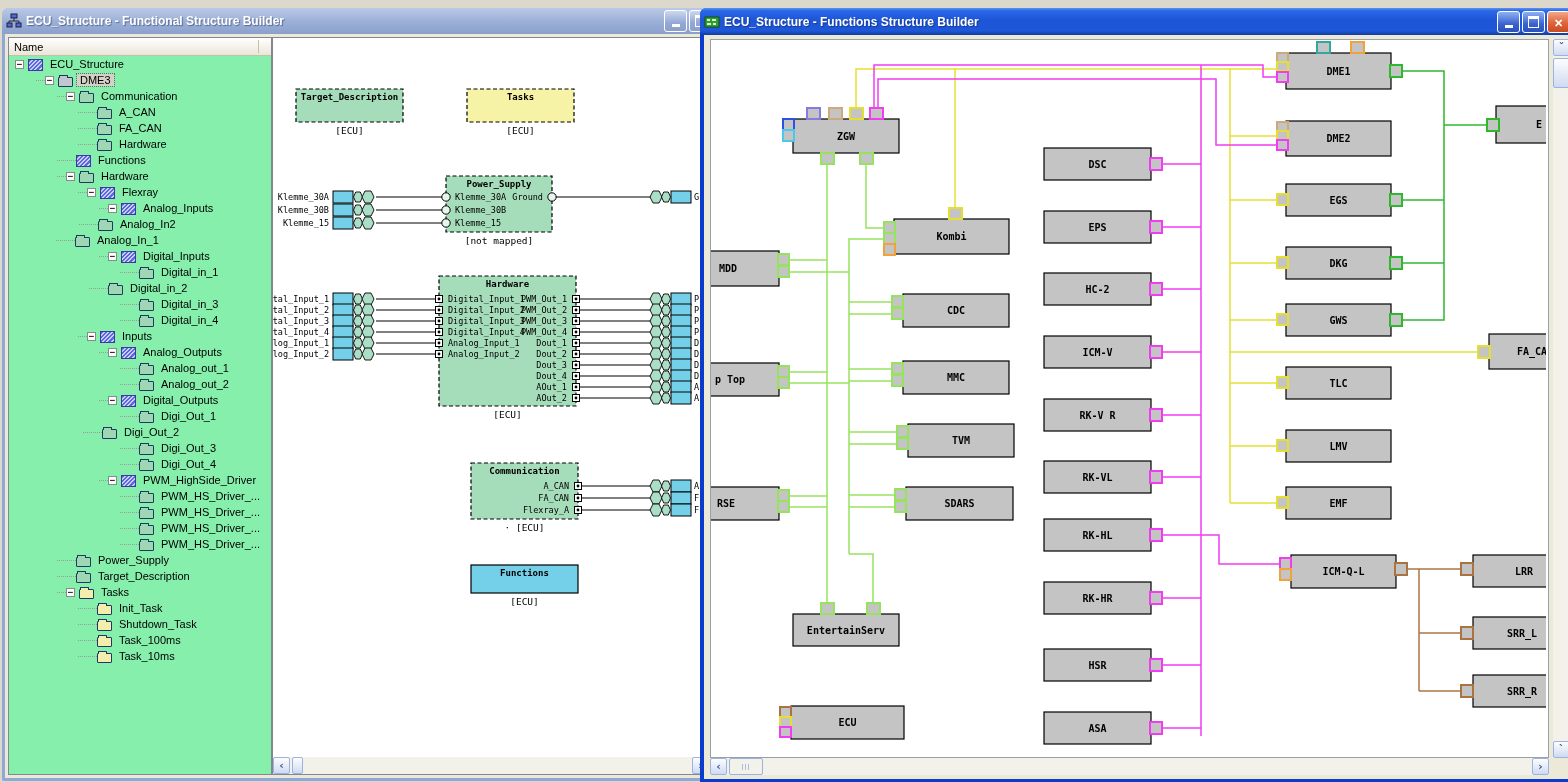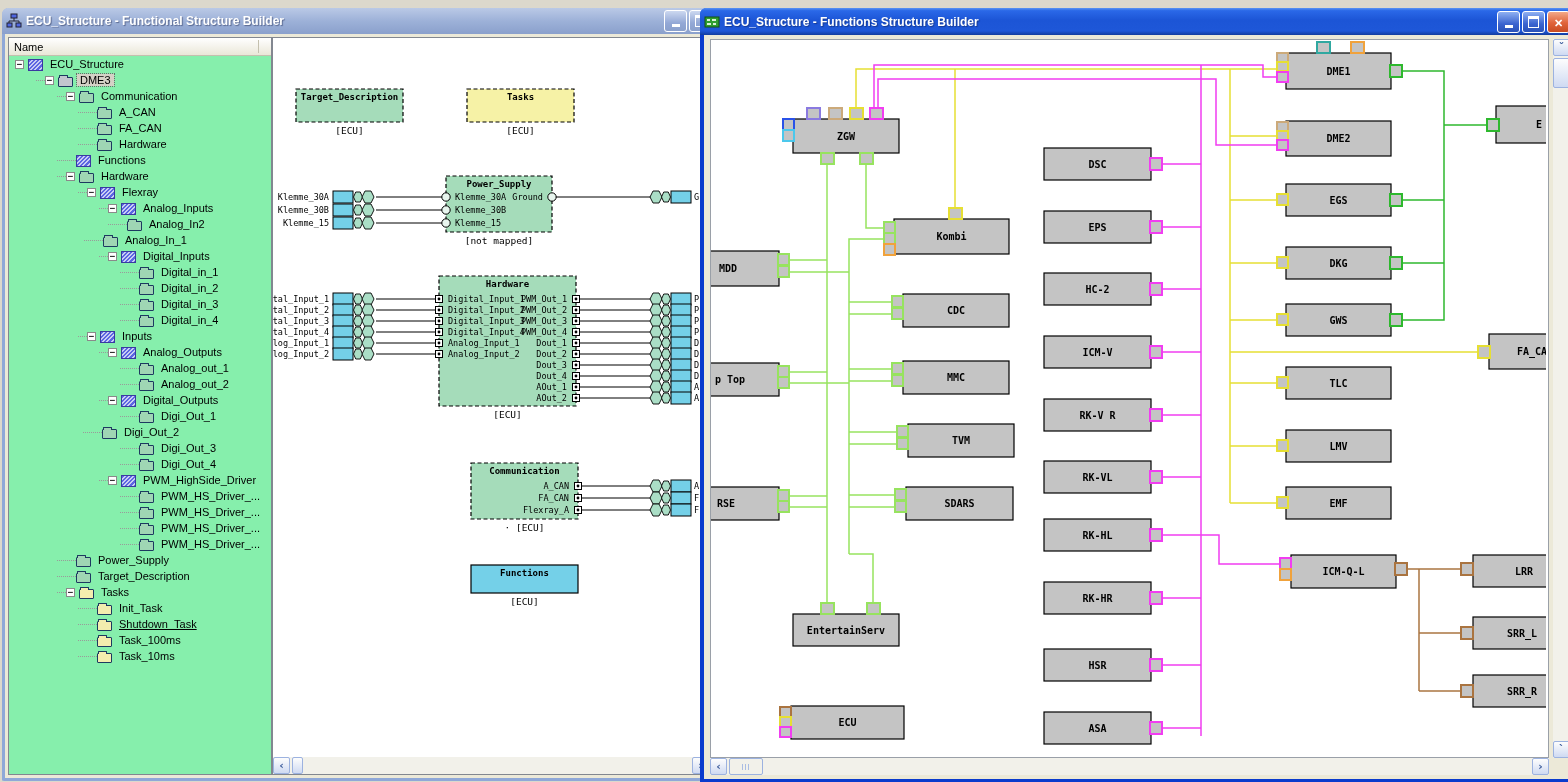--- a/index.html
+++ b/index.html
@@ -130,42 +130,42 @@
           <div class="exp">−</div>
           <div class="ti module"></div>
           <div class="tl">Flexray</div>
         </div>
         <div class="trow" style="padding-left: 90px;">
           <div class="stub" style="width: 9px;"></div>
           <div class="exp">−</div>
           <div class="ti module"></div>
           <div class="tl">Analog_Inputs</div>
         </div>
-        <div class="trow" style="padding-left: 99px;">
+        <div class="trow" style="padding-left: 70px;">
           <div class="stub" style="width: 19px;"></div>
           <div class="ti fold green"></div>
           <div class="tl">Analog_In2</div>
         </div>
-        <div class="trow" style="padding-left: 47px; margin-left: 28px;">
+        <div class="trow" style="padding-left: 47px;">
           <div class="stub" style="width: 19px;"></div>
           <div class="ti fold green"></div>
           <div class="tl">Analog_In_1</div>
         </div>
         <div class="trow" style="padding-left: 90px;">
           <div class="stub" style="width: 9px;"></div>
           <div class="exp">−</div>
           <div class="ti module"></div>
           <div class="tl">Digital_Inputs</div>
         </div>
         <div class="trow" style="padding-left: 111px;">
           <div class="stub" style="width: 19px;"></div>
           <div class="ti fold green"></div>
           <div class="tl">Digital_in_1</div>
         </div>
-        <div class="trow" style="padding-left: 111px;">
+        <div class="trow" style="padding-left: 80px;">
           <div class="stub" style="width: 19px;"></div>
           <div class="ti fold green"></div>
           <div class="tl">Digital_in_2</div>
         </div>
         <div class="trow" style="padding-left: 111px;">
           <div class="stub" style="width: 19px;"></div>
           <div class="ti fold green"></div>
           <div class="tl">Digital_in_3</div>
         </div>
         <div class="trow" style="padding-left: 111px;">
@@ -261,21 +261,21 @@
           <div class="stub" style="width: 9px;"></div>
           <div class="exp">−</div>
           <div class="ti fold yellow"></div>
           <div class="tl">Tasks</div>
         </div>
         <div class="trow" style="padding-left: 69px;">
           <div class="stub" style="width: 19px;"></div>
           <div class="ti fold yellow"></div>
           <div class="tl">Init_Task</div>
         </div>
-        <div class="trow" style="padding-left: 69px; text-decoration: underline;">
+        <div class="trow" style="padding-left: 69px;">
           <div class="stub" style="width: 19px;"></div>
           <div class="ti fold yellow"></div>
           <div class="tl">Shutdown_Task</div>
         </div>
         <div class="trow" style="padding-left: 69px;">
           <div class="stub" style="width: 19px;"></div>
           <div class="ti fold yellow"></div>
           <div class="tl">Task_100ms</div>
         </div>
         <div class="trow" style="padding-left: 69px;">

